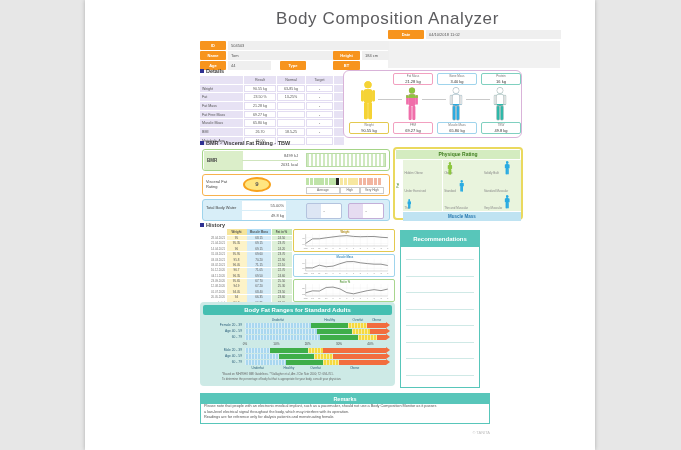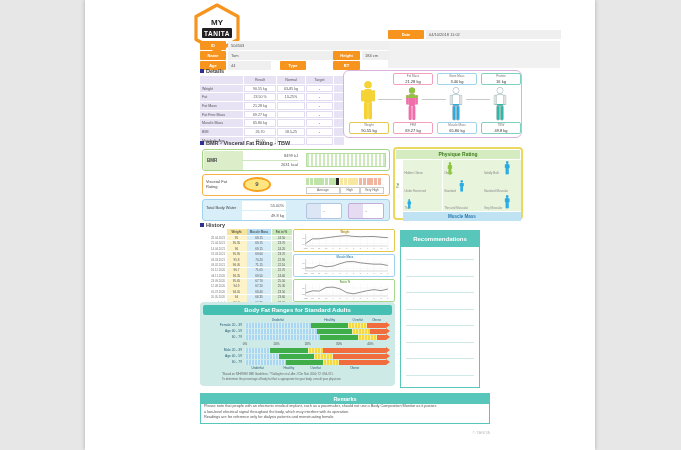--- a/index.html
+++ b/index.html
@@ -70,28 +70,21 @@
   .remarks .rh{height:10px;background:#58c6ba;color:#fff;font-size:5.5px;font-weight:bold;text-align:center;line-height:10px}
   .remline{font-size:3.8px;color:#555;line-height:5.6px;padding:0 3px}
   .footer{position:absolute;font-size:4px;color:#c0c0c0;text-align:right}
   .figbox{position:absolute}
 </style>
 </head>
 <body>
 
 <div id="page">
 
-  <div class="abs" style="left:108px;top:3px;width:48px;height:48px">
-    <svg viewBox="0 0 48 50" width="48" height="50">
-      <polygon points="24,2 45,13.5 45,36.5 24,48 3,36.5 3,13.5" fill="#fff" stroke="#f7941d" stroke-width="3.2" stroke-linejoin="round"></polygon>
-      <text x="24" y="22" font-size="8" font-weight="bold" fill="#231f20" text-anchor="middle">MY</text>
-      <rect x="9" y="25" width="30" height="10" fill="#231f20" rx="1"></rect>
-      <text x="24" y="32.8" font-size="6.5" font-weight="bold" fill="#fff" text-anchor="middle" letter-spacing="0.5">TANITA</text>
-    </svg>
-  </div>
+  <div class="abs title" style="left:150px;top:9px;width:305px">Body Composition Analyzer</div>
 
   <div class="olab" style="left:303px;top:30px;width:36px">Date</div>
   <div class="gval" style="left:341px;top:30px;width:132px">04/10/2018 11:02</div>
   <div class="abs" style="left:303px;top:41px;width:172px;height:27px;background:#f1f1f1"></div>
 
   <div class="olab" style="left:115px;top:41px;width:26px">ID</div>
   <div class="gval" style="left:143px;top:41px;width:158px">504503</div>
   <div class="olab" style="left:115px;top:51px;width:26px">Name</div>
   <div class="gval" style="left:143px;top:51px;width:103px">Tom</div>
   <div class="olab" style="left:248px;top:51px;width:27px">Height</div>

